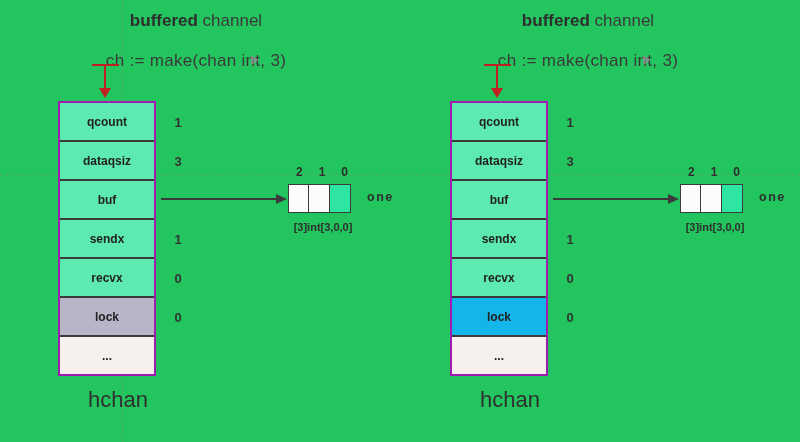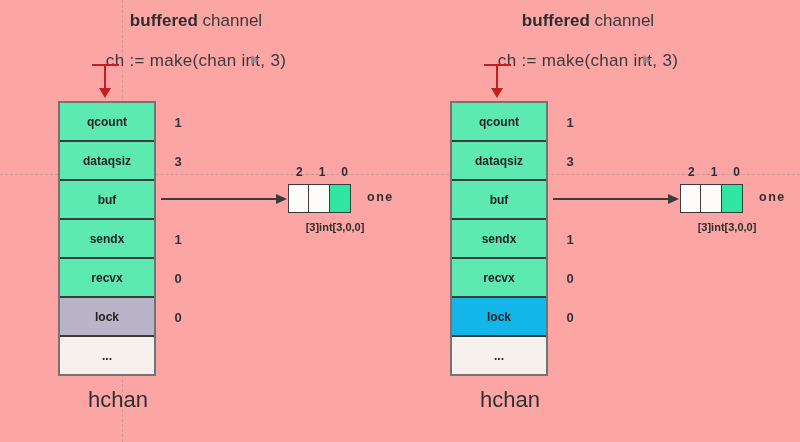--- a/index.html
+++ b/index.html
@@ -1,18 +1,18 @@
 <!DOCTYPE html>
 <html><head>
 <meta charset="utf-8">
 <style>
   html,body{margin:0;padding:0;}
   .stage{
     position:relative;width:800px;height:442px;overflow:hidden;
-    background:#fca5a5;
+    background:#22c55e;
     font-family:"Liberation Sans",sans-serif;color:#333;
   }
   .guide-h{position:absolute;left:0;right:0;top:174px;height:0;border-top:1px dashed rgba(150,130,130,.45);}
   .guide-v{position:absolute;top:0;bottom:0;left:122px;width:0;border-left:1px dashed rgba(150,130,130,.38);}
 
   .diagram{position:absolute;top:0;width:400px;height:442px;}
 
   .title{position:absolute;left:20px;top:11px;width:352px;text-align:center;color:#3a3a3a;}
   .title .t1{font-size:17px;}
   .title .t1 b{font-weight:700;color:#2e2e2e;}
@@ -21,41 +21,41 @@
   .ptr{position:absolute;left:251px;top:55px;width:0;height:0;
     border-top:5px solid transparent;border-bottom:5px solid transparent;
     border-left:8px solid #8e8e8e;opacity:.8;}
 
   .red-bar{position:absolute;left:92px;top:64px;width:27px;height:2px;background:#c22020;}
   .red-shaft{position:absolute;left:104px;top:64px;width:2px;height:25px;background:#c22020;}
   .red-head{position:absolute;left:99px;top:88px;width:0;height:0;
     border-left:6px solid transparent;border-right:6px solid transparent;
     border-top:10px solid #c22020;}
 
-  .struct{position:absolute;left:58px;top:101px;width:94px;border:2px solid #737373;}
+  .struct{position:absolute;left:58px;top:101px;width:94px;border:2px solid #a21caf;}
   .srow{height:37px;border-bottom:2px solid #3b3b3b;display:flex;align-items:center;justify-content:center;}
   .srow:last-child{border-bottom:none;}
   .srow span{font-size:12px;font-weight:700;color:#222;}
 
   .values{position:absolute;left:160px;top:103px;width:36px;}
   .val{height:39px;line-height:39px;text-align:center;font-size:13px;font-weight:700;color:#333;}
 
   .bufarrow-line{position:absolute;left:161px;top:198px;width:117px;height:2px;background:#3b3b3b;}
   .bufarrow-head{position:absolute;left:276px;top:194px;width:0;height:0;
     border-top:5px solid transparent;border-bottom:5px solid transparent;
     border-left:11px solid #3b3b3b;}
 
   .array{position:absolute;left:288px;top:165px;width:72px;}
   .idx{display:flex;width:68px;height:16px;}
   .idx span{flex:1;text-align:center;font-size:12px;font-weight:700;color:#2e2e2e;}
   .cells{display:flex;margin-top:3px;}
   .cell{width:20px;height:27px;border:1.6px solid #3b3b3b;margin-left:-1.6px;}
   .cell:first-child{margin-left:0;}
   .one{position:absolute;left:79px;top:25px;font-size:12.5px;font-weight:700;letter-spacing:1.5px;color:#2e2e2e;white-space:nowrap;text-align:right;}
-  .caption{position:absolute;left:-2px;top:56px;width:74px;text-align:center;font-size:11px;font-weight:700;color:#2e2e2e;white-space:nowrap;margin-left:12px;}
+  .caption{position:absolute;left:-2px;top:56px;width:74px;text-align:center;font-size:11px;font-weight:700;color:#2e2e2e;white-space:nowrap;}
 
   .hchan{position:absolute;left:88px;top:387px;font-size:22px;color:#2f2f2f;}
 </style>
 </head>
 <body>
 
 <div class="stage">
   <div class="guide-h"></div>
   <div class="guide-v"></div>
 

